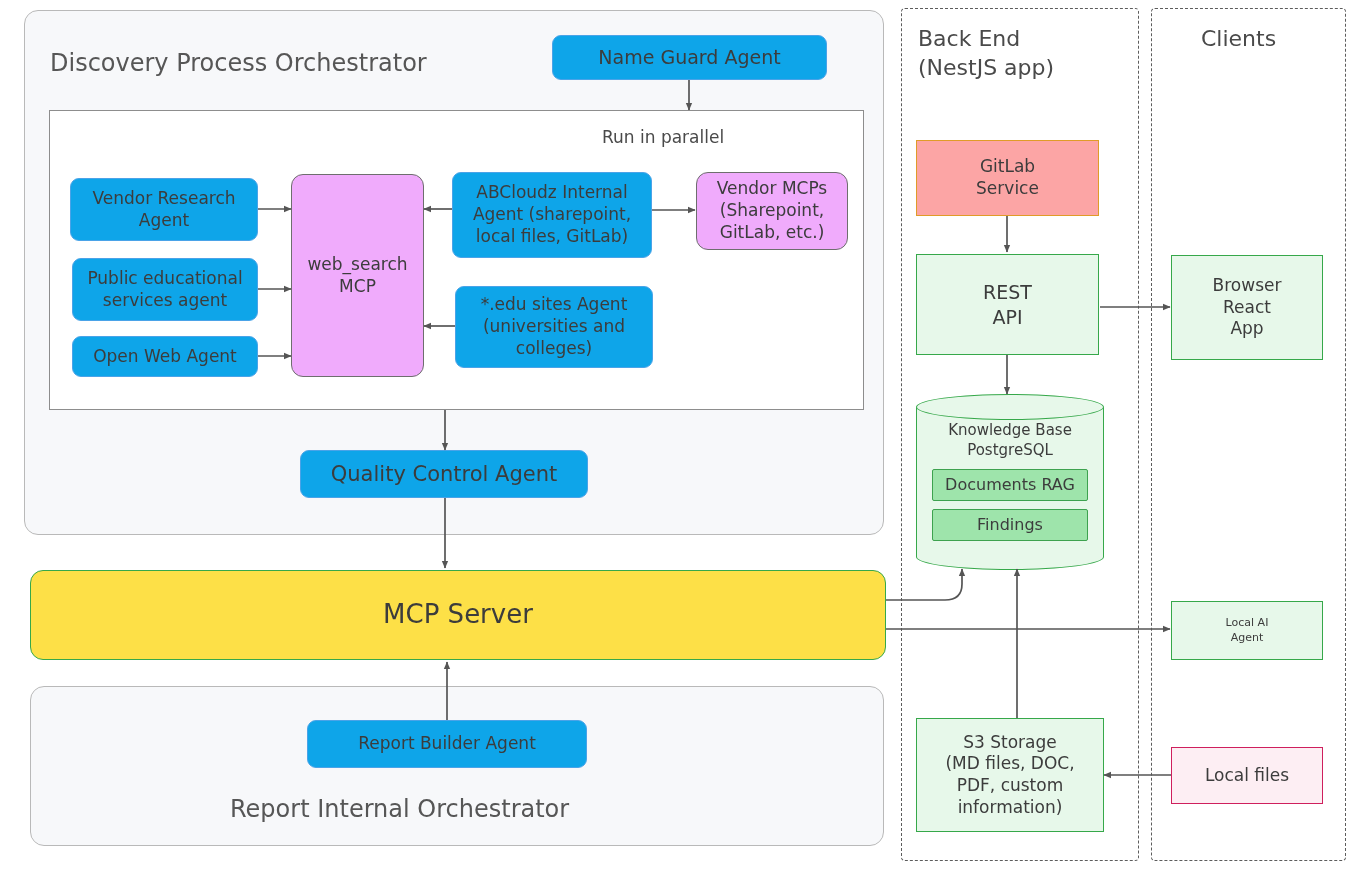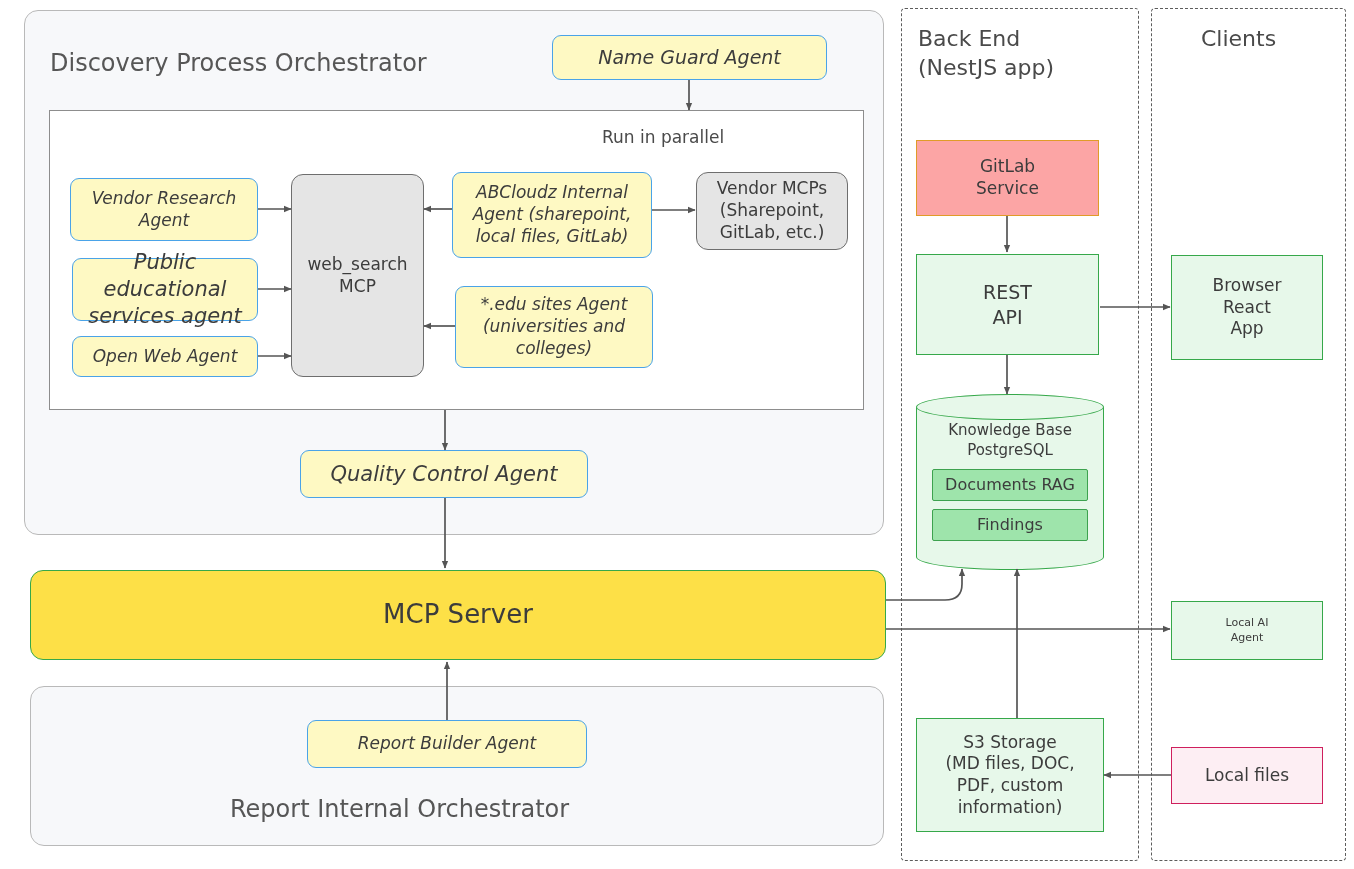--- a/index.html
+++ b/index.html
@@ -70,28 +70,27 @@
   .panel-label{
     position:absolute;
     font-size:17px;
     color:#4a4a4a;
     z-index:4;
     white-space:nowrap;
   }
 
   
   .blue{
-    background:#fef9c3;
+    background:#0ea5e9;
     border:1.6px solid #4aa3e8;
     border-radius:9px;
     color:#3c3c3c;
-    font-style:italic;
   }
   .plain{
-    background:#e5e5e5;
+    background:#f0abfc;
     border:1.5px solid #6e6e6e;
     border-radius:12px;
     color:#3c3c3c;
   }
   .green{
     background:#e7f8ea;
     border:1.6px solid #36a84a;
     border-radius:0px;
     color:#3c3c3c;
   }
@@ -228,21 +227,21 @@
   <div class="panel-label" style="left:602px;top:127px;">Run in parallel</div>
 
   <div class="group" style="left:30px;top:686px;width:854px;height:160px;"></div>
   <div class="group-title" style="left:230px;top:795px;">Report Internal Orchestrator</div>
 
   <div class="node blue" style="left:552px;top:35px;width:275px;height:45px;font-size:19px;">Name Guard Agent</div>
 
   <div class="node blue" style="left:70px;top:178px;width:188px;height:63px;font-size:17px;">Vendor Research
 Agent</div>
 
-  <div class="node blue" style="left:72px;top:258px;width:186px;height:63px;font-size:21px;">Public educational
+  <div class="node blue" style="left:72px;top:258px;width:186px;height:63px;font-size:17px;">Public educational
 services agent</div>
 
   <div class="node blue" style="left:72px;top:336px;width:186px;height:41px;font-size:17px;">Open Web Agent</div>
 
   <div class="node plain" style="left:291px;top:174px;width:133px;height:203px;font-size:17px;">web_search
 MCP</div>
 
   <div class="node blue" style="left:452px;top:172px;width:200px;height:86px;font-size:17px;">ABCloudz Internal
 Agent (sharepoint,
 local files, GitLab)</div>

